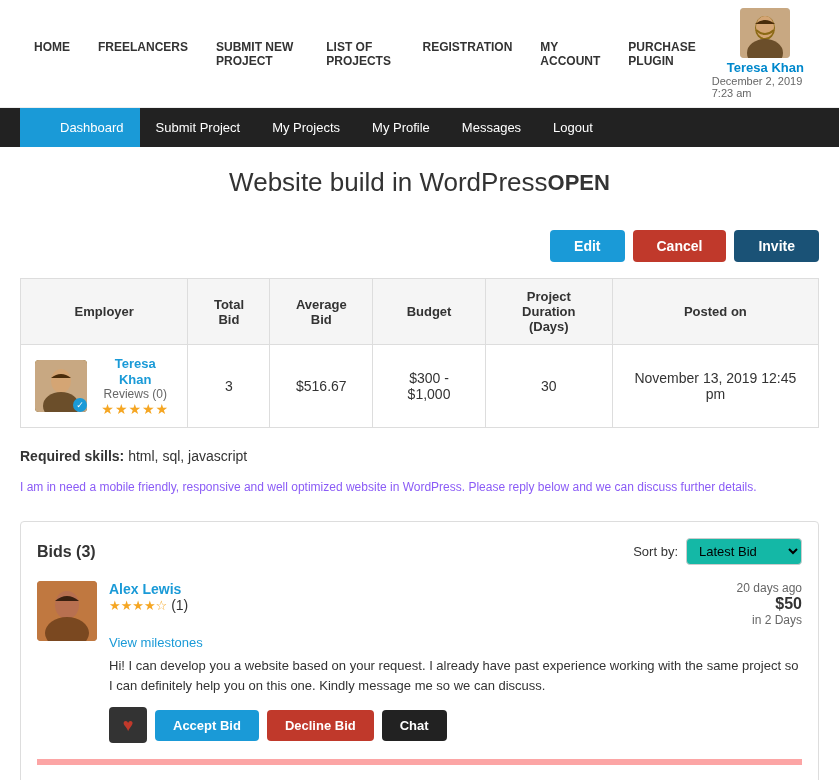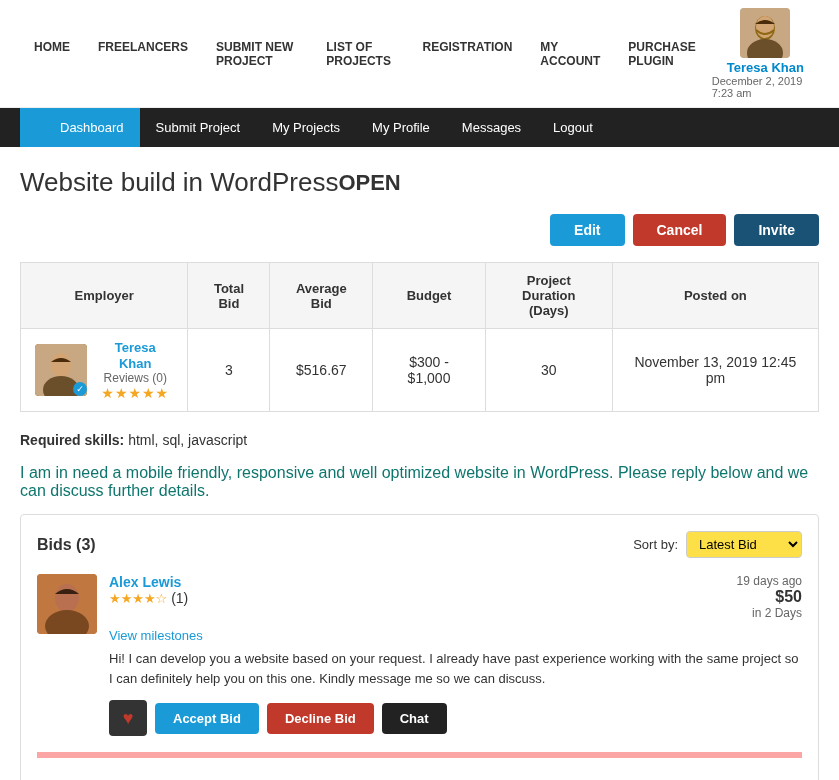--- a/index.html
+++ b/index.html
@@ -74,23 +74,23 @@
       padding-left: 40px;
     }
 
     
     .page-content {
       padding: 20px 20px;
     }
 
     .project-header {
       display: flex;
-      justify-content: flex-start;
-      align-items: center;
-      margin-bottom: 16px;
+      justify-content: center;
+      align-items: center;
+      margin-bottom: 32px;
     }
     .project-title {
       font-size: 26px;
       font-weight: normal;
       color: #333;
     }
     .project-status {
       font-size: 22px;
       font-weight: bold;
       color: #333;
@@ -183,23 +183,23 @@
     }
     .stars { color: #f5a623; font-size: 14px; letter-spacing: 1px; }
 
     
     .skills-section {
       margin: 10px 0 16px 0;
       font-size: 14px;
     }
     .skills-section strong { font-weight: bold; }
     .description {
-      font-size: 16px;
-      margin-bottom: 14px;
-      color: #0f766e;
+      font-size: 12px;
+      margin-bottom: 27px;
+      color: #8b5cf6;
     }
 
     
     .bids-section {
       border: 1px solid #ddd;
       border-radius: 4px;
       padding: 16px;
     }
     .bids-header {
       display: flex;
@@ -215,21 +215,21 @@
       display: flex;
       align-items: center;
       gap: 8px;
       font-size: 13px;
     }
     .sort-select {
       border: 1px solid #ccc;
       border-radius: 4px;
       padding: 4px 8px;
       font-size: 13px;
-      background: #fde047;
+      background: #14b8a6;
       cursor: pointer;
     }
 
     
     .bid-item {
       border-bottom: 6px solid #fca5a5;
       padding-bottom: 16px;
       margin-bottom: 4px;
     }
     .bid-top {
@@ -445,21 +445,21 @@
         </div>
         <div class="bid-body">
           <div class="bid-user-row">
             <div>
               <a href="#" class="bid-user-name">Alex Lewis</a>
               <br>
               <span class="bid-stars">★★★★☆</span>
               <span>(1)</span>
             </div>
             <div class="bid-meta">
-              <div>19 days ago</div>
+              <div>20 days ago</div>
               <div class="bid-price">$50</div>
               <div class="bid-duration">in 2 Days</div>
             </div>
           </div>
           <a href="#" class="view-milestones">View milestones</a>
           <p class="bid-text">Hi! I can develop you a website based on your request. I already have past experience working with the same project so I can definitely help you on this one. Kindly message me so we can discuss.</p>
           <div class="bid-actions">
             <button class="heart-btn">♥</button>
             <button class="btn-accept">Accept Bid</button>
             <button class="btn-decline">Decline Bid</button>

